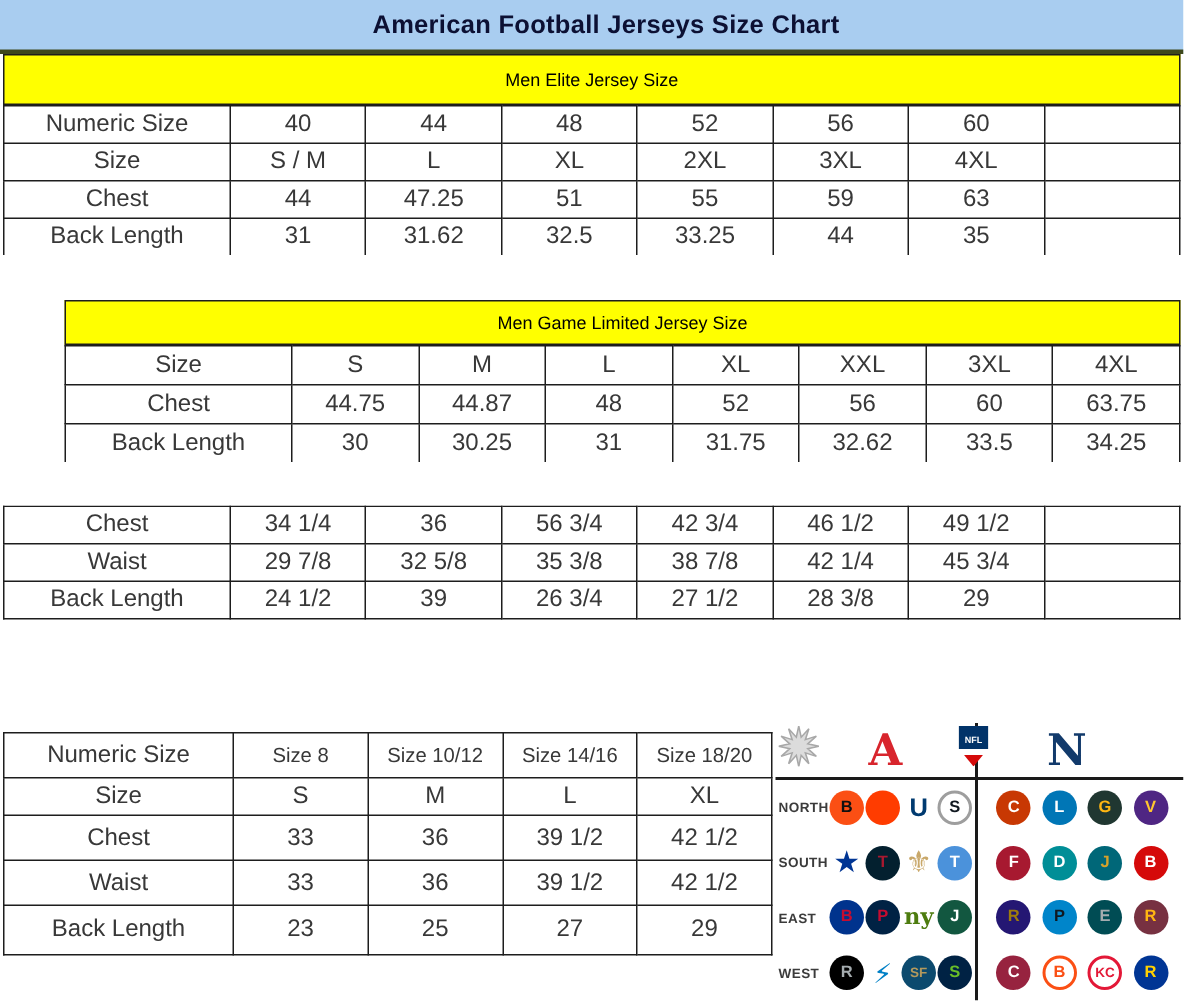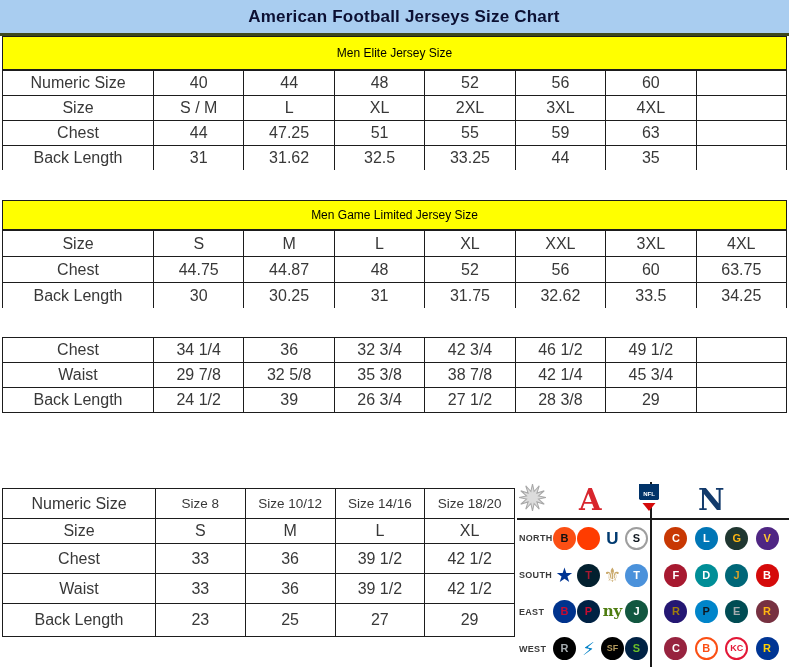--- a/index.html
+++ b/index.html
@@ -10,21 +10,21 @@
   }
   
   .title-bar{
     height:33px;background:#a9cdf0;border-bottom:3px solid #3e481c;
     display:flex;align-items:center;justify-content:center;
     font-size:17px;font-weight:bold;color:#0c1033;letter-spacing:.2px;padding-left:19px;
   }
   
   .tbl-wrap{padding:0 2px;overflow:hidden;box-sizing:border-box;}
   .t1-wrap{height:134px;}
-  .t2-wrap{height:108px;}
+  .t2-wrap{height:108px;margin-left:41px;}
   .t3-wrap{height:127px;}
   .tbl-caption{
     background:#ffff00;border:1.6px solid #1d1d1d;box-sizing:border-box;
     text-align:center;font-size:12px;color:#000000;
     display:flex;align-items:center;justify-content:center;
   }
   .cap1{height:34px;}
   .cap2{height:30px;}
   .cap3{height:27px;}
   .cap4{height:30px;}
@@ -187,21 +187,21 @@
 
 <div class="gap-b"></div>
 
 <div class="tbl-wrap t3-wrap">
   <table class="size-table t3">
       <tbody>
         <tr>
           <th>Chest</th>
           <td>34 1/4</td>
           <td>36</td>
-          <td>32 3/4</td>
+          <td>56 3/4</td>
           <td>42 3/4</td>
           <td>46 1/2</td>
           <td>49 1/2</td>
           <td></td>
         </tr>
         <tr>
           <th>Waist</th>
           <td>29 7/8</td>
           <td>32 5/8</td>
           <td>35 3/8</td>
@@ -326,21 +326,21 @@
             <span class="chip" style="background: rgb(0, 133, 202); color: rgb(16, 24, 32);">P</span>
             <span class="chip" style="background: rgb(0, 76, 84); color: rgb(165, 172, 175);">E</span>
             <span class="chip" style="background: rgb(119, 49, 65); color: rgb(255, 182, 18);">R</span>
           </div>
         </div>
         <div class="division-row">
           <span class="division-label">WEST</span>
           <div class="team-group afc">
             <span class="chip" style="background: rgb(0, 0, 0); color: rgb(165, 172, 175);">R</span>
             <span class="chip" style="background: transparent; color: rgb(0, 128, 198); font-size: 18px;">⚡</span>
-            <span class="chip" style="background: #000000; color: rgb(179, 153, 93); font-size: 9px;">SF</span>
+            <span class="chip" style="background: #0c4a6e; color: rgb(179, 153, 93); font-size: 9px;">SF</span>
             <span class="chip" style="background: rgb(0, 34, 68); color: rgb(105, 190, 40);">S</span>
           </div>
           <div class="team-group nfc">
             <span class="chip" style="background: rgb(151, 35, 63); color: rgb(255, 255, 255);">C</span>
             <span class="chip" style="background: rgb(255, 255, 255); color: rgb(251, 79, 20); border: 2px solid rgb(251, 79, 20);">B</span>
             <span class="chip" style="background: rgb(255, 255, 255); color: rgb(227, 24, 55); border: 2px solid rgb(227, 24, 55); font-size: 9px;">KC</span>
             <span class="chip" style="background: rgb(0, 53, 148); color: rgb(255, 209, 0);">R</span>
           </div>
         </div>
       </div>

